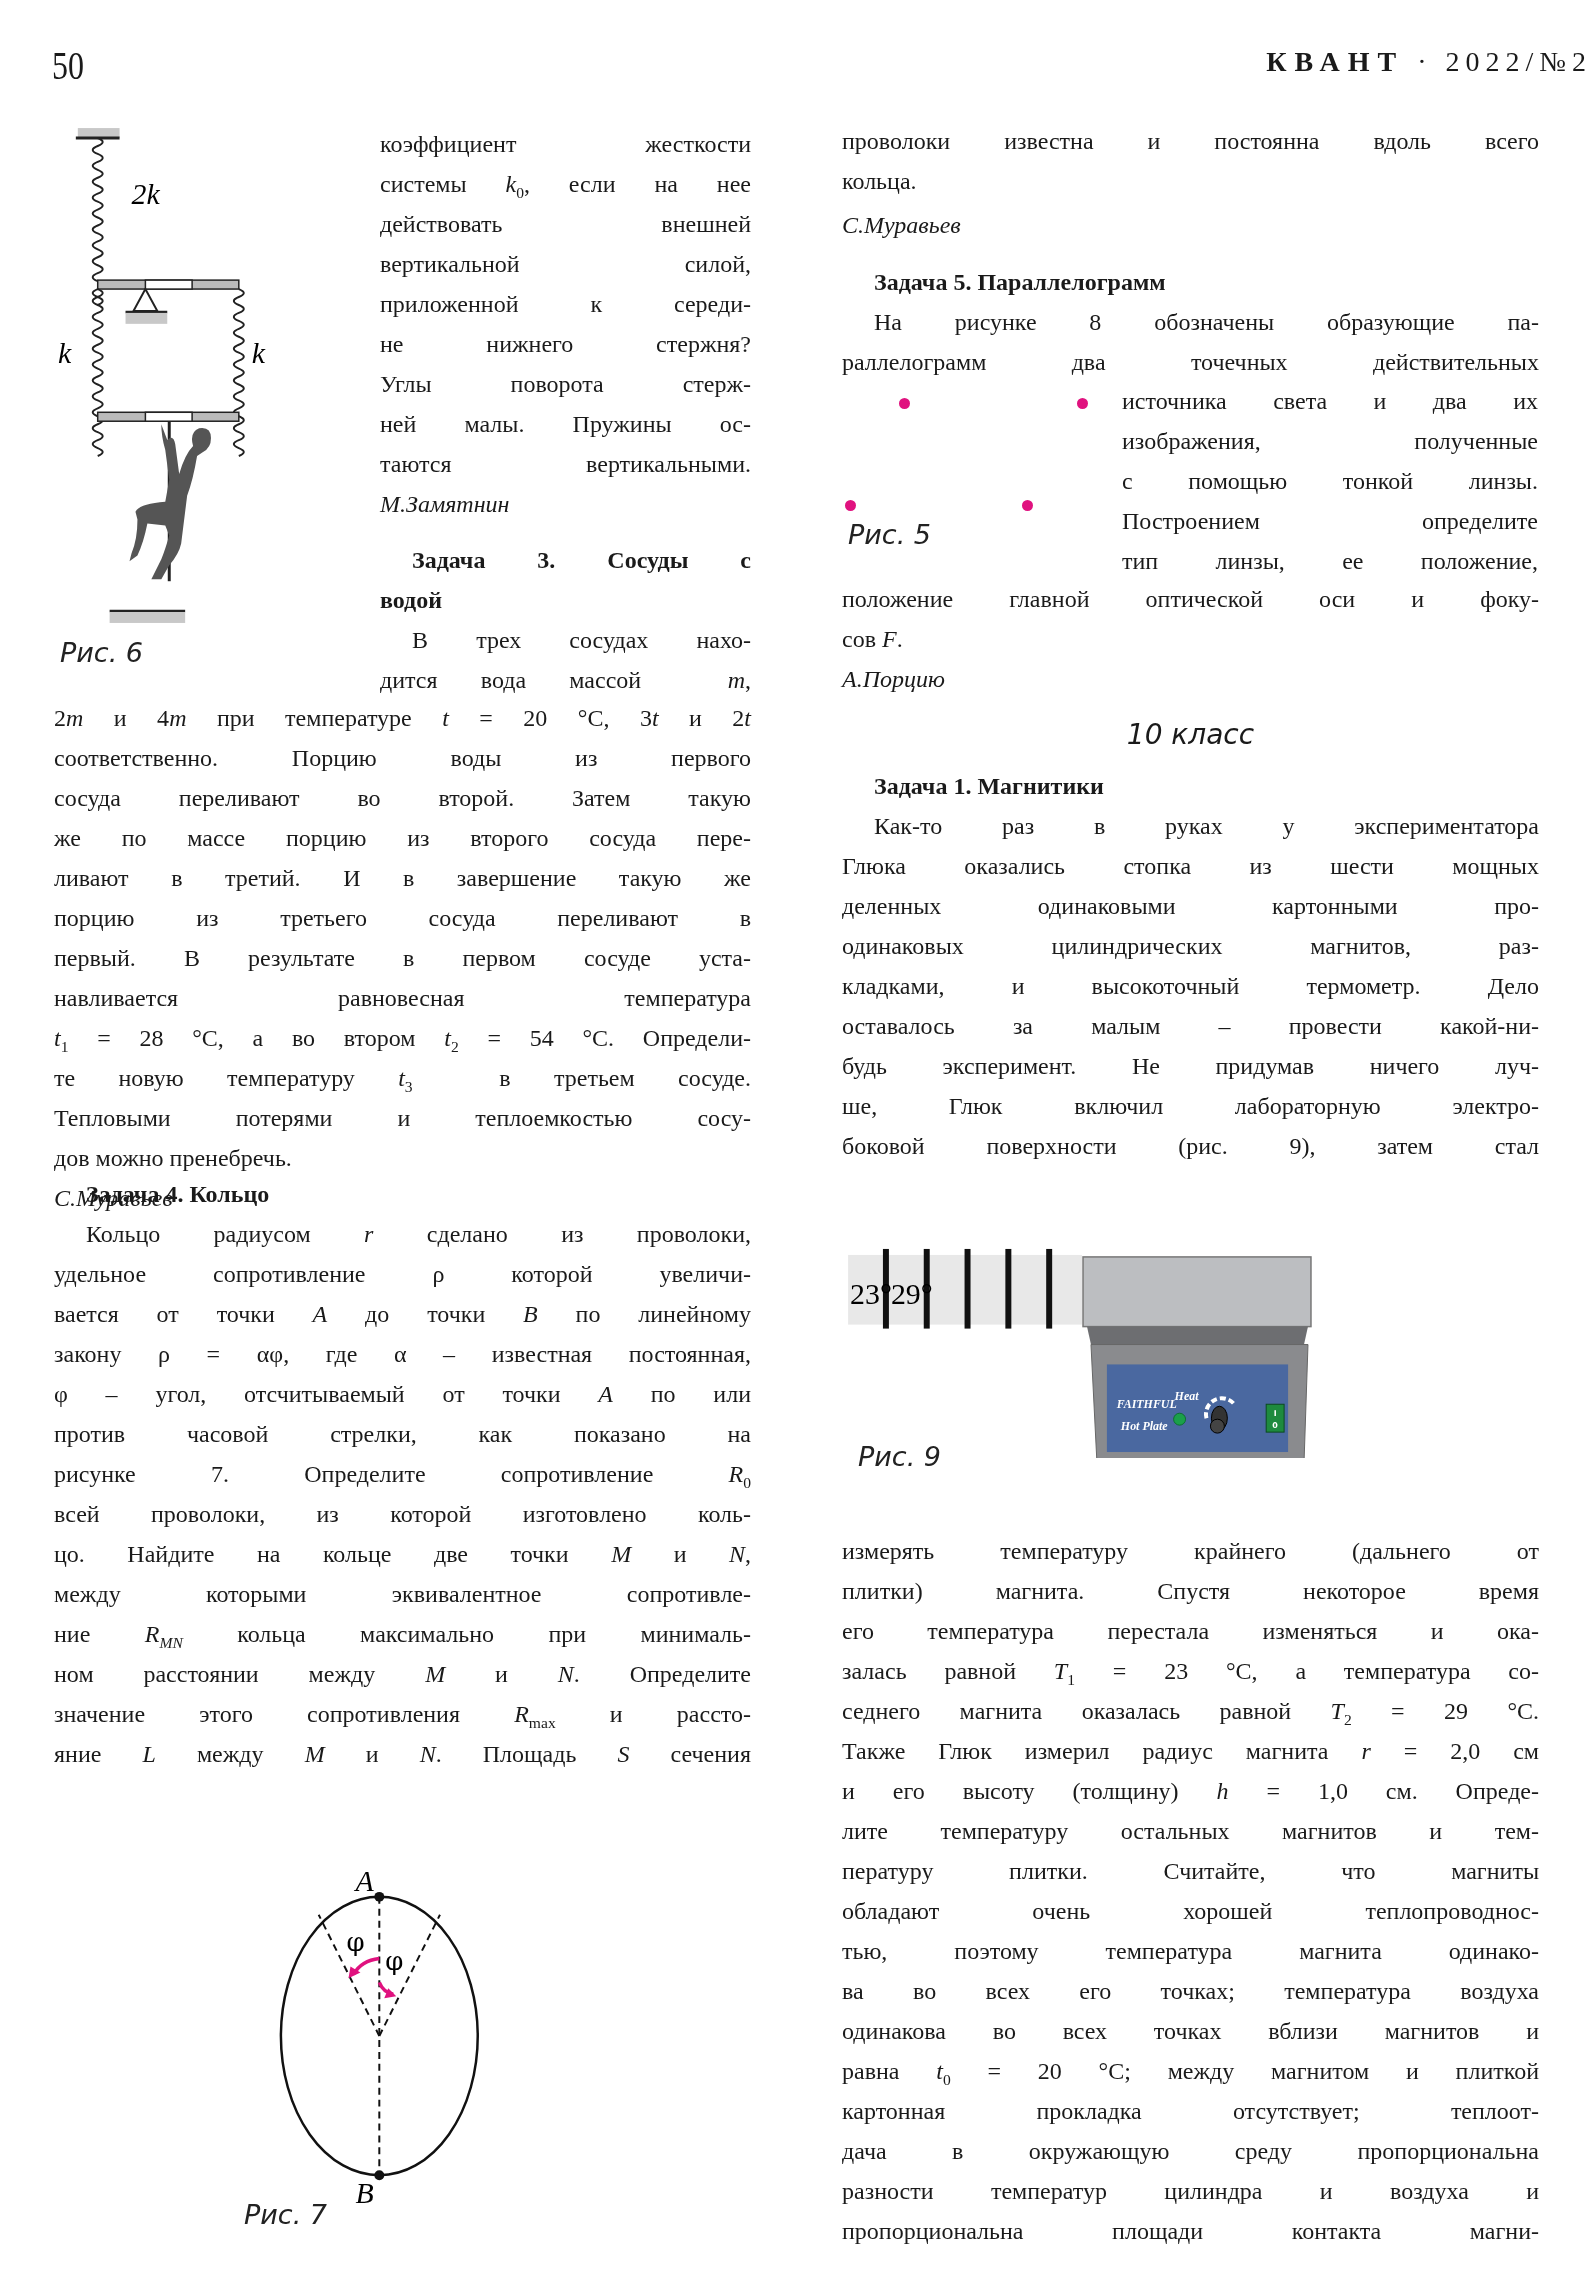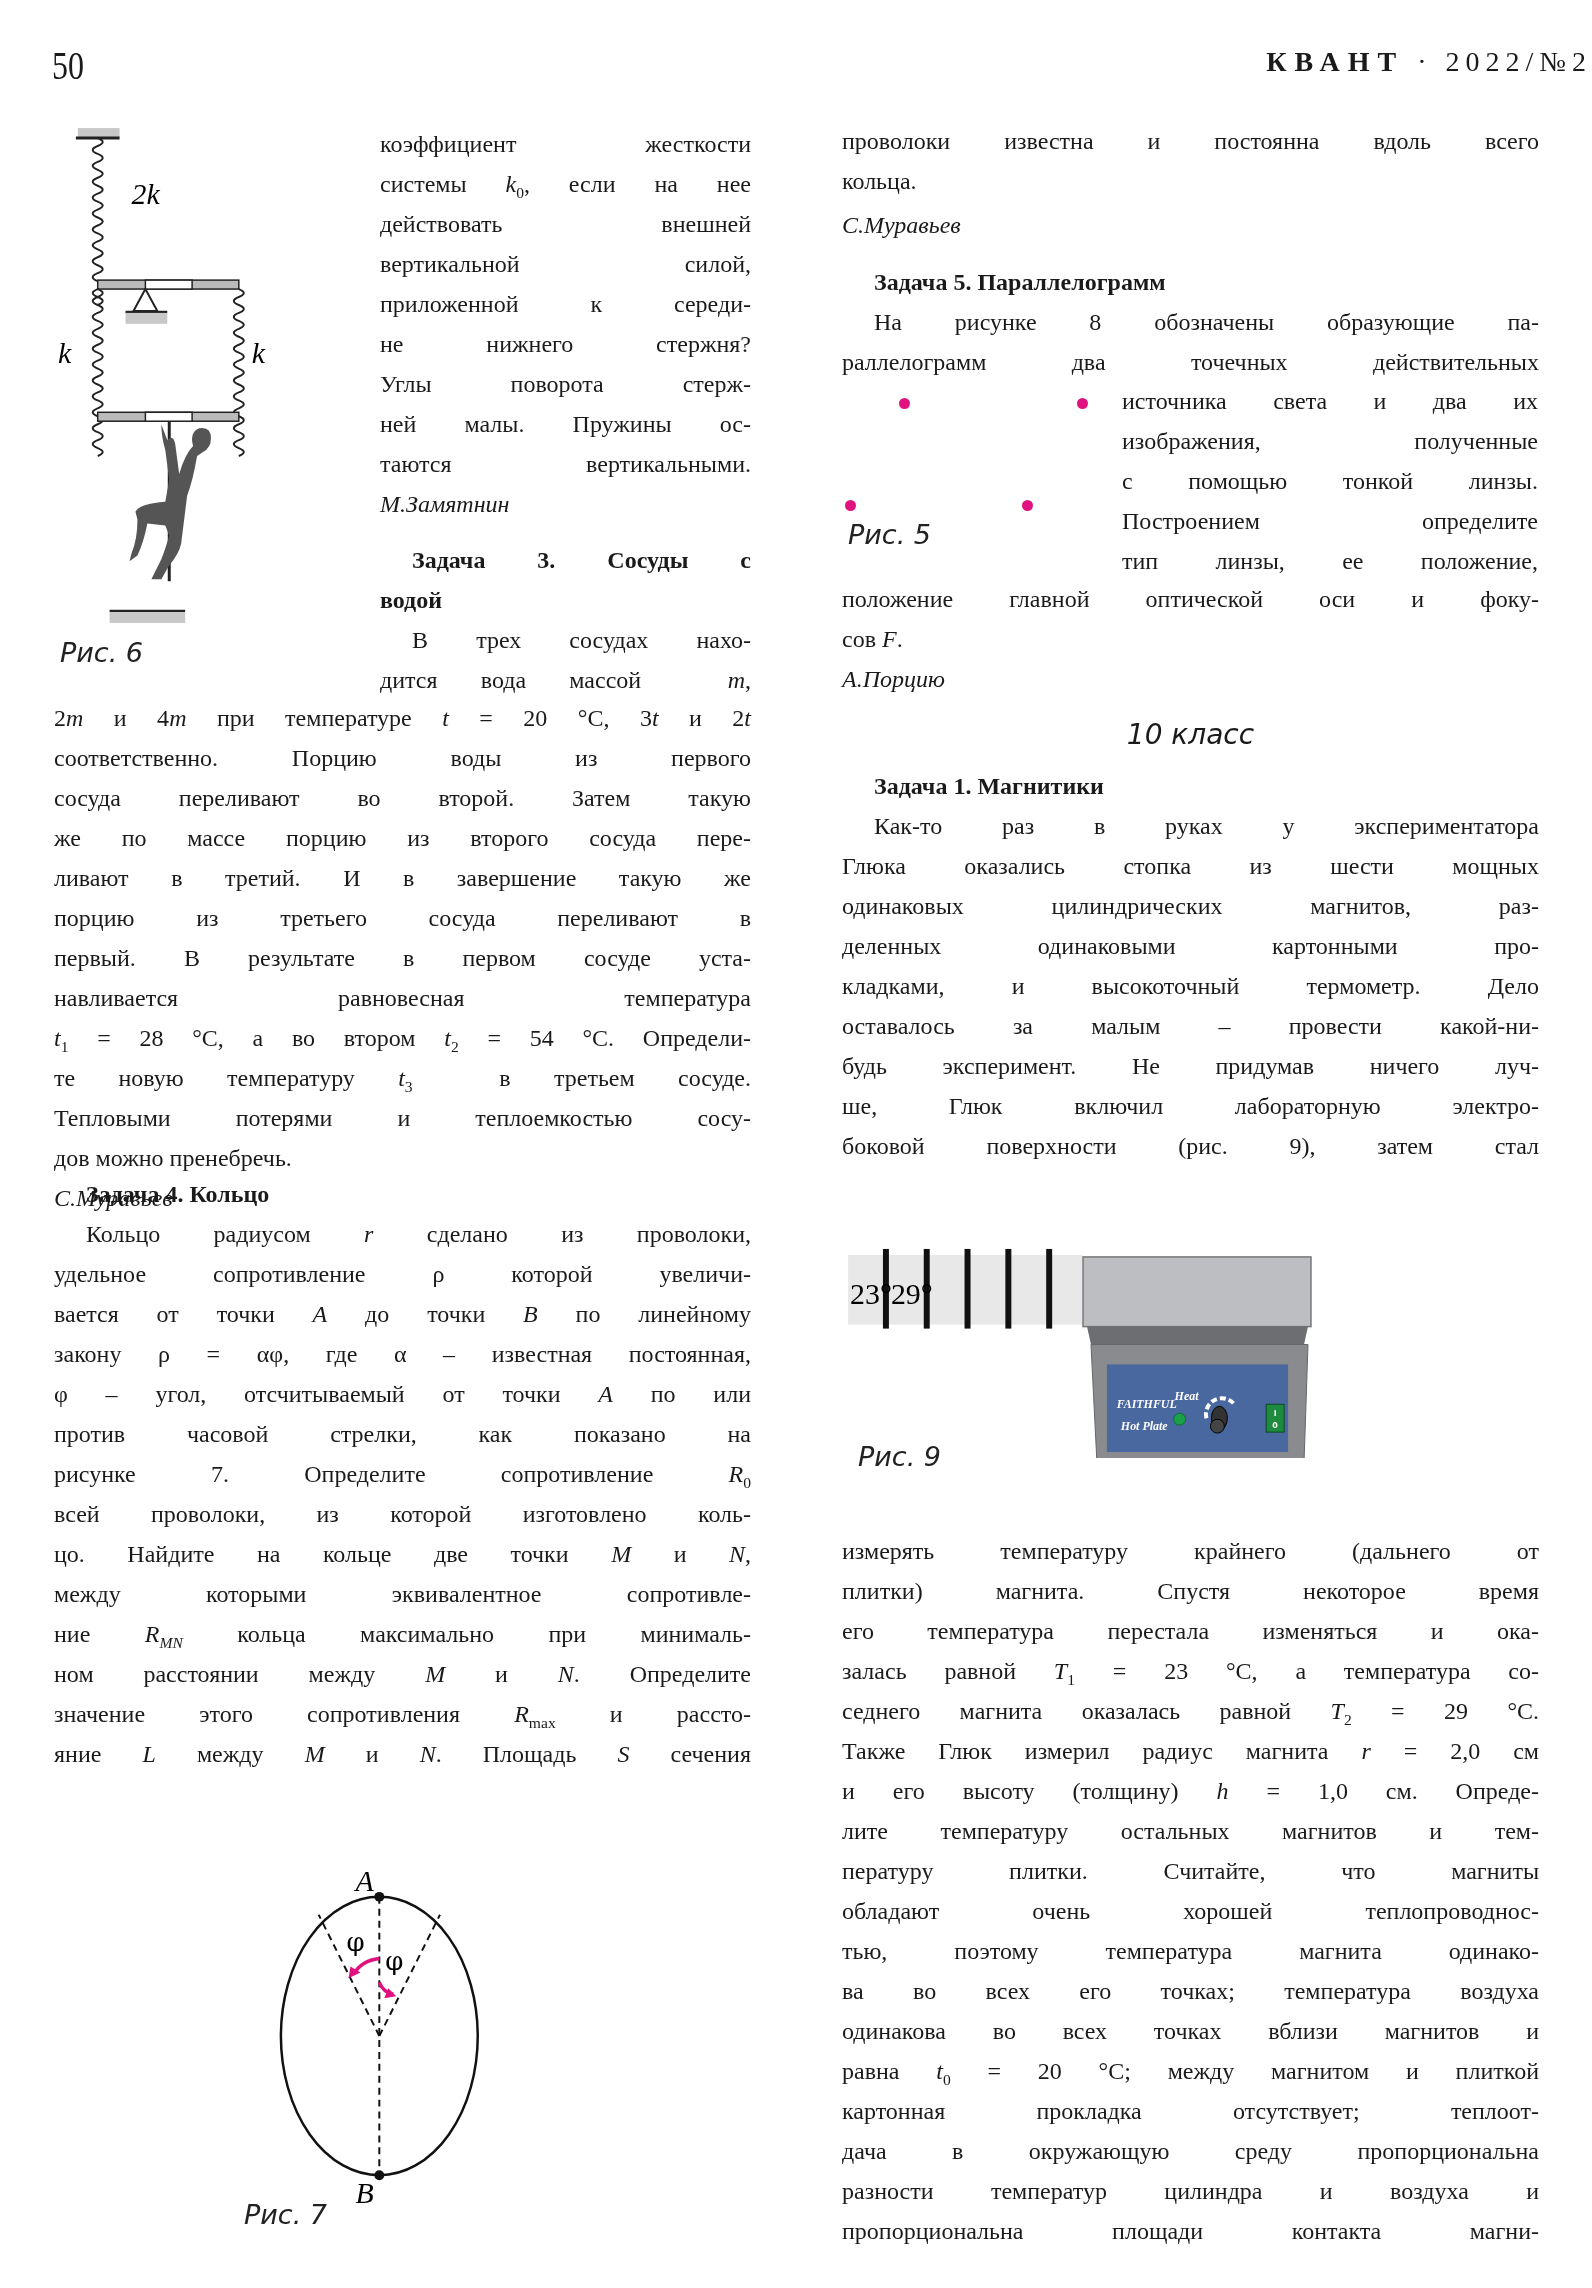--- a/index.html
+++ b/index.html
@@ -163,22 +163,22 @@
   <span class="ln last">сов <i>F</i>.</span>
   <span class="sig">А.Порцию</span>
 </div>
 
 <div class="abs sec" style="left:842px;top:718px;width:697px">10 класс</div>
 
 <div class="col" style="left:842px;top:766px;width:697px">
   <span class="ln head last ind">Задача 1. Магнитики</span>
   <span class="ln ind">Как-то раз в руках у экспериментатора</span>
   <span class="ln">Глюка оказались стопка из шести мощных</span>
+  <span class="ln">деленных одинаковыми картонными про-</span>
   <span class="ln">одинаковых цилиндрических магнитов, раз-</span>
-  <span class="ln">деленных одинаковыми картонными про-</span>
   <span class="ln">кладками, и высокоточный термометр. Дело</span>
   <span class="ln">оставалось за малым – провести какой-ни-</span>
   <span class="ln">будь эксперимент. Не придумав ничего луч-</span>
   <span class="ln">ше, Глюк включил лабораторную электро-</span>
   <span class="ln">боковой поверхности (рис. 9), затем стал</span>
 </div>
 
 <svg class="abs" style="left:848px;top:1239px" width="697" height="219" viewBox="0 0 700 220">
   <rect x="0" y="16" width="235" height="70" fill="#e8e8e8"></rect>
   <rect x="35" y="10" width="6" height="80" fill="#111"></rect>

